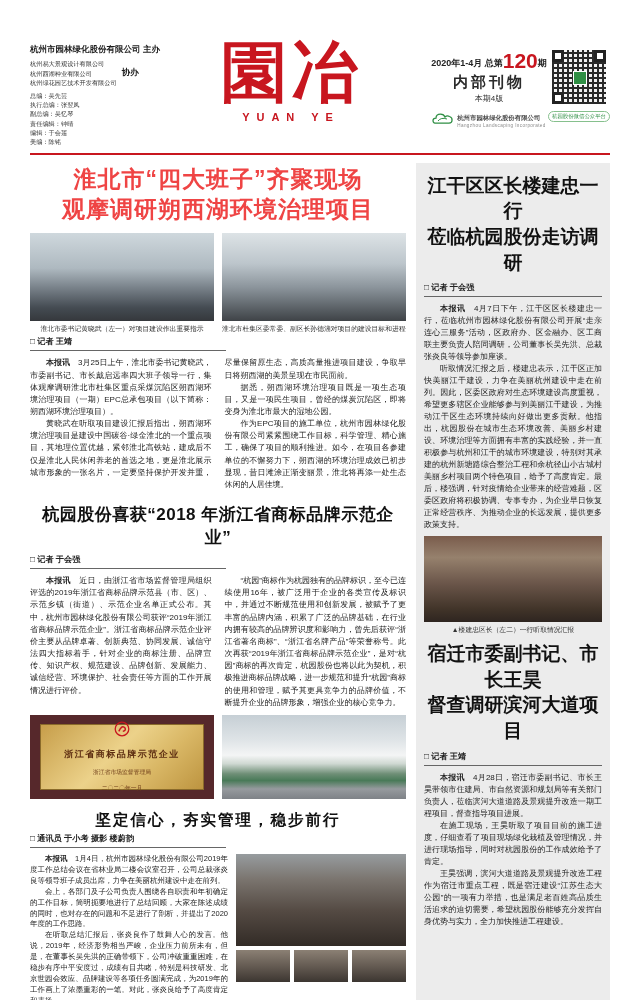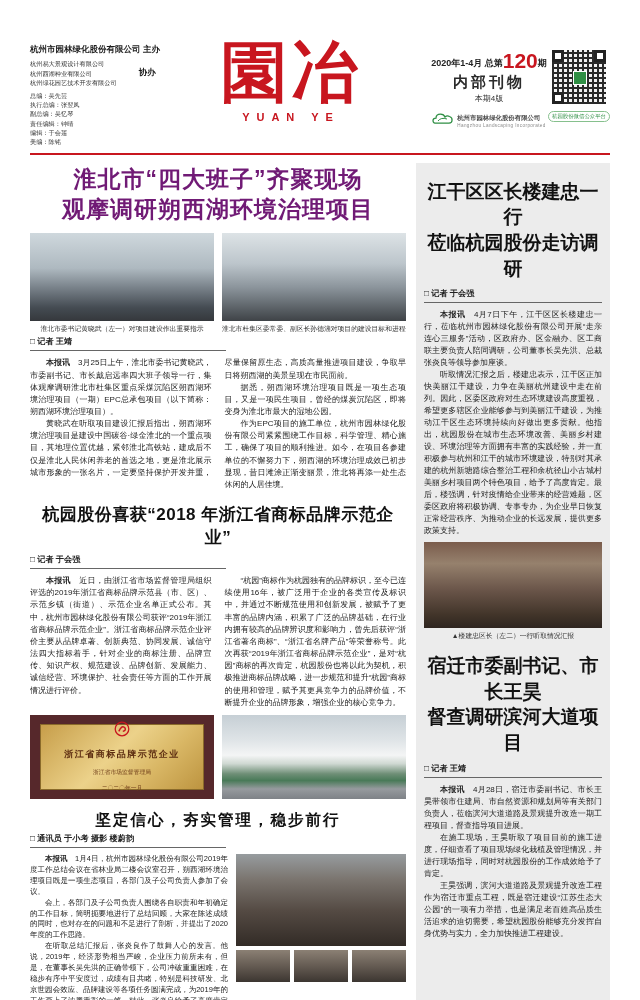--- a/index.html
+++ b/index.html
@@ -4,21 +4,21 @@
 <style>
   html,body{margin:0;padding:0;background:#fff;}
   .page{width:640px;height:1000px;background:#fff;overflow:hidden;position:relative;
         font-family:"Liberation Sans",sans-serif;color:#1b1b1b;}
   .inner{padding:44px 30px 0 30px;}
 
   
   .mast{display:flex;align-items:flex-start;}
   .mast-left{width:168px;}
   .host{font-size:8.5px;font-weight:bold;white-space:nowrap;margin-bottom:3px;}
-  .co-row{display:flex;align-items:center;gap:22px;}
+  .co-row{display:flex;align-items:center;gap:5px;}
   .co-list div{font-size:6.2px;color:#333;line-height:1.55;white-space:nowrap;}
   .co-label{font-size:8.5px;font-weight:bold;}
   .credits{margin-top:3px;}
   .credits div{font-size:6.2px;color:#333;line-height:1.5;white-space:nowrap;}
 
   .mast-title{width:186px;text-align:center;margin-top:-6px;}
   .title-cn{font-family:"DejaVu Serif",serif;font-weight:bold;font-size:66px;line-height:1.05;
             color:#c8161f;letter-spacing:4px;white-space:nowrap;}
   .title-en{color:#c8161f;font-weight:bold;font-size:11px;letter-spacing:7px;margin-top:4px;}
 
@@ -47,25 +47,25 @@
 
   .red-rule{height:2px;background:#c8161f;margin-top:6px;}
 
   
   .main{display:flex;gap:10px;margin-top:8px;height:846px;}
   .col-left{width:376px;overflow:hidden;}
   .col-right{flex:1;background:#ececec;padding:4px 8px 8px 8px;overflow:hidden;}
 
   
   .hl-a{font-size:23px;font-weight:900;text-align:center;line-height:1.3;letter-spacing:1px;
-        margin:2px 0 9px;color:#701a75;}
+        margin:2px 0 9px;color:#ef4444;}
   .hl-b{font-size:17px;font-weight:900;text-align:center;margin:12px 0 5px;color:#111;letter-spacing:.5px;}
   .hl-c1{font-size:15.5px;font-weight:900;text-align:center;letter-spacing:2px;margin-top:11px;color:#111;}
   .hl-c2{font-size:12.5px;font-weight:900;text-align:center;margin:2px 0 4px;color:#111;}
-  .r-hl{font-size:19px;font-weight:900;text-align:center;line-height:1.35;margin:12px 0 7px;color:#111;}
+  .r-hl{font-size:19px;font-weight:900;text-align:center;line-height:1.35;margin:6px 0 7px;color:#111;}
 
   
   .byline{font-size:8.2px;font-weight:bold;color:#222;border-bottom:1px solid #666;
           padding-bottom:3px;margin:2px 0 6px;width:52%;}
   .byline.full{width:100%;}
 
   
   .body-2col{column-count:2;column-gap:13px;font-size:8px;line-height:1.52;text-align:justify;color:#222;}
   .body-1col{font-size:8px;line-height:1.5;text-align:justify;color:#222;}
   .c-textsize{font-size:7.5px;line-height:1.46;text-align:justify;color:#222;}
@@ -219,21 +219,21 @@
           </figure>
           <figure>
             <div class="photo ph-b2"></div>
           </figure>
         </div>
 
         <div class="hl-c1">坚定信心，夯实管理，稳步前行</div>
         <div class="byline">□ 通讯员 于小考 摄影 楼蔚韵</div>
         <div class="c-flex">
           <div class="c-text c-textsize">
-            <p class="para"><b class="lead">本报讯</b><span>　1月4日，杭州市园林绿化股份有限公司2019年度工作总结会议在省林业局二楼会议室召开，朔西湖环境治理项目既是一项生态项目，各部门及子公司负责人参加了会议。</span></p>
+            <p class="para"><b class="lead">本报讯</b><span>　1月4日，杭州市园林绿化股份有限公司2019年度工作总结会议在省林业局二楼会议室召开，公司总裁张炎良等领导班子成员出席，力争在美丽杭州建设中走在前列。</span></p>
             <p class="para">会上，各部门及子公司负责人围绕各自职责和年初确定的工作目标，简明扼要地进行了总结回顾，大家在陈述成绩的同时，也对存在的问题和不足进行了剖析，并提出了2020年度的工作思路。</p>
             <p class="para">在听取总结汇报后，张炎良作了鼓舞人心的发言。他说，2019年，经济形势相当严峻，企业压力前所未有，但是，在董事长吴先洪的正确带领下，公司冲破重重困难，在稳步有序中平安度过，成绩有目共睹，特别是科技研发、北京世园会效应、品牌建设等各项任务圆满完成，为2019年的工作画上了浓墨重彩的一笔。对此，张炎良给予了高度肯定和表扬。</p>
 
           </div>
           <div class="c-photos">
             <div class="ph-meeting"></div>
             <div class="headshots">
               <div class="headshot">
                 <div class="ph-head"></div>
 

